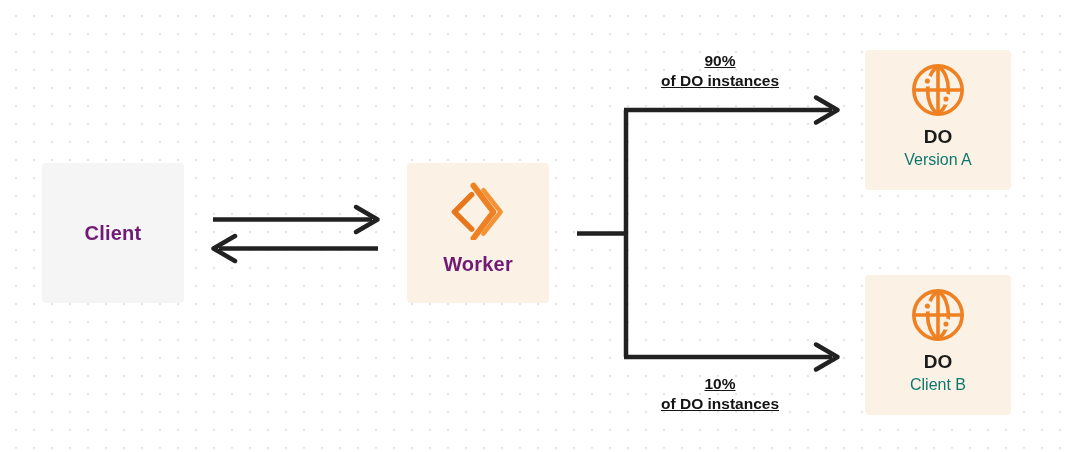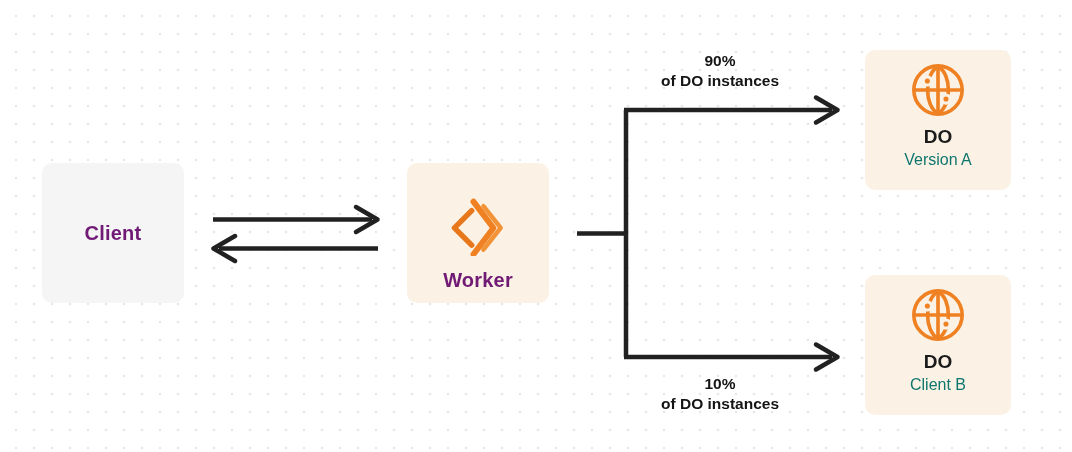--- a/index.html
+++ b/index.html
@@ -23,34 +23,34 @@
     position: absolute;
     left: 0; top: 0;
     width: 1072px; height: 452px;
     pointer-events: none;
   }
   .node {
     position: absolute;
     display: flex;
     flex-direction: column;
     align-items: center;
-    border-radius: 10px;
+    border-radius: 4px;
   }
   .node-client {
     left: 42px; top: 163px;
     width: 142px; height: 140px;
     background: #f5f5f6;
     justify-content: center;
   }
   .node-worker {
     left: 407px; top: 163px;
     width: 142px; height: 140px;
     background: #fbf2e5;
     justify-content: flex-start;
-    padding-top: 35px;
+    padding-top: 19px;
   }
   .node-do {
     left: 865px;
     width: 146px; height: 140px;
     background: #fbf2e5;
     justify-content: flex-start;
     padding-top: 11px;
   }
   .node-do-a { top: 50px; }
   .node-do-b { top: 275px; }
@@ -76,20 +76,21 @@
   }
   .branch-label {
     position: absolute;
     left: 610px;
     width: 220px;
     text-align: center;
     font-size: 15.5px;
     font-weight: 600;
     line-height: 20px;
     color: #141415;
+    text-decoration: underline;
   }
   .branch-label-top { top: 51px; }
   .branch-label-bottom { top: 374px; }
   .icon-wrap {
     display: flex;
     align-items: center;
     justify-content: center;
   }
 </style>
 </head>

